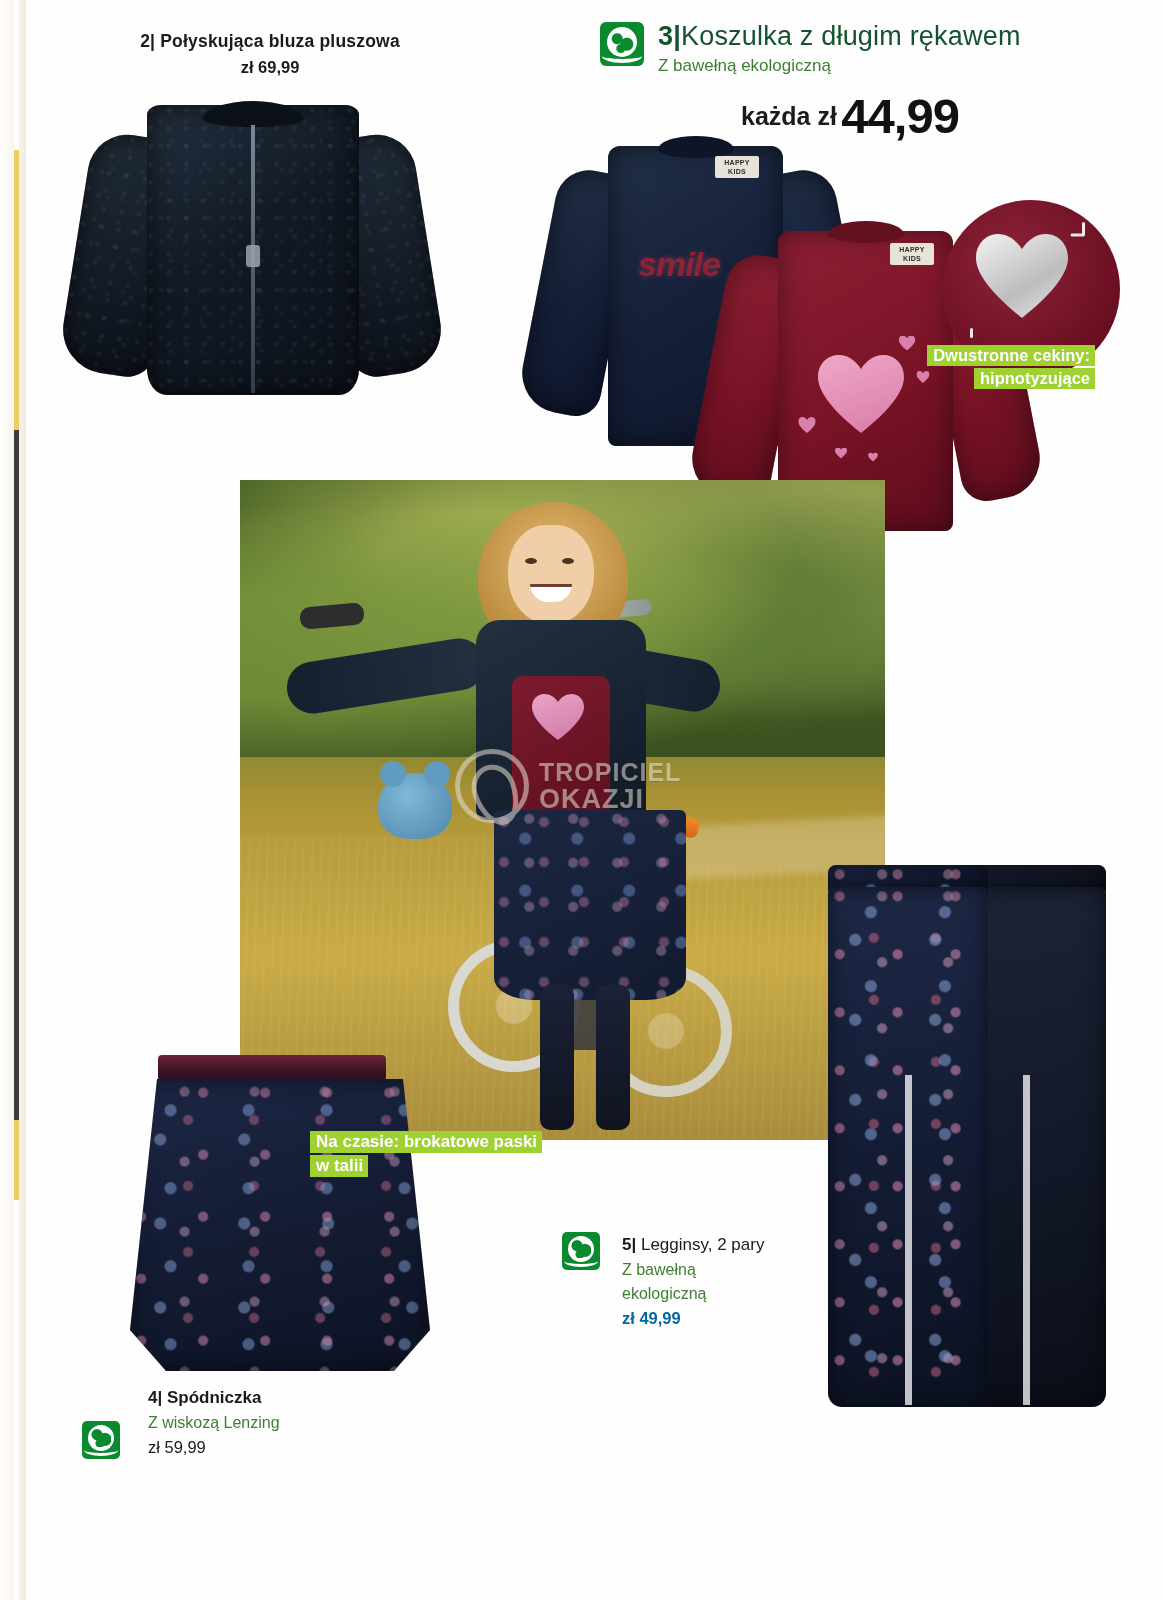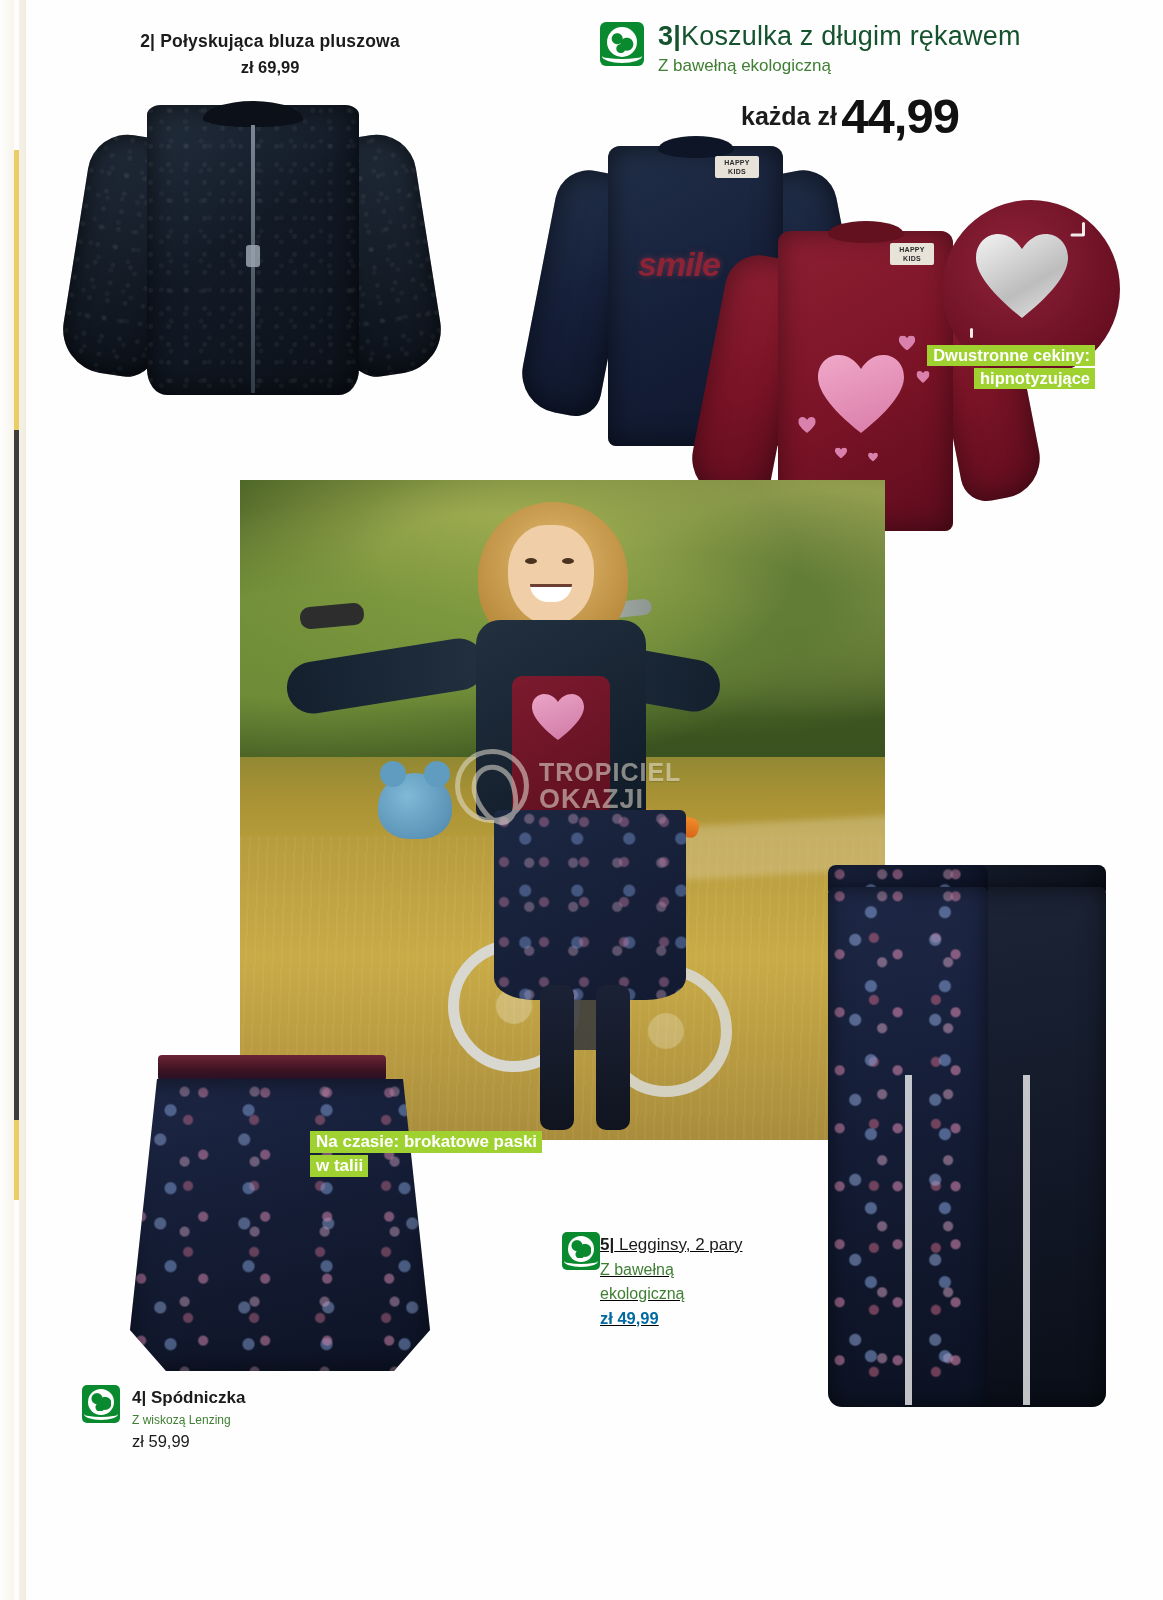--- a/index.html
+++ b/index.html
@@ -614,33 +614,33 @@
   #legging-plain .waist,
   #legging-plain .legs {
     background: linear-gradient(170deg,#1c2436,#121827 55%,#0a0e18);
     box-shadow: inset 0 0 24px rgba(0,0,0,.6);
   }
 
   
   #item4-caption {
     position: absolute;
     left: 82px; top: 1385px;
-    display: flex; gap: 12px; align-items: flex-start;
+    display: flex; gap: 28px; align-items: flex-end;
   }
   #item4-caption .txt { line-height: 1.5; }
   #item4-caption .title { font-size: 17px; color: #1b1b1b; }
   #item4-caption .title b { font-weight: bold; }
-  #item4-caption .sub { font-size: 12px; color: #3f7f33; }
+  #item4-caption .sub { font-size: 16px; color: #3f7f33; }
   #item4-caption .price { font-size: 16.5px; font-weight: normal; color: #1b1b1b; }
 
   
   #item5-caption {
     position: absolute;
     left: 562px; top: 1232px;
-    display: flex; gap: 0; align-items: flex-start; text-decoration: underline;
+    display: flex; gap: 22px; align-items: flex-start;
   }
   #item5-caption .txt { line-height: 1.5; }
   #item5-caption .title { font-size: 17px; color: #1b1b1b; }
   #item5-caption .title b { font-weight: bold; }
   #item5-caption .sub { font-size: 16px; color: #3f7f33; max-width: 150px; }
   #item5-caption .price { font-size: 16.5px; font-weight: bold; color: #0369a1; }
 </style>
 </head>
 <body>
 

